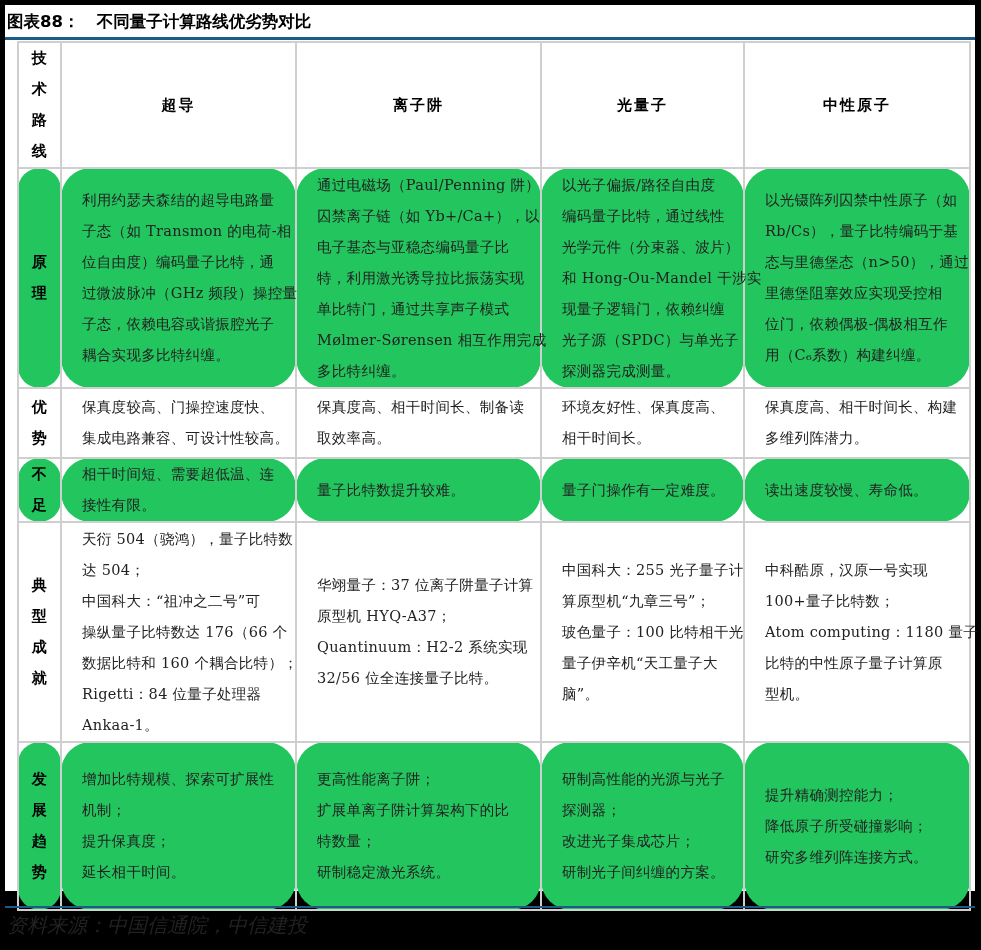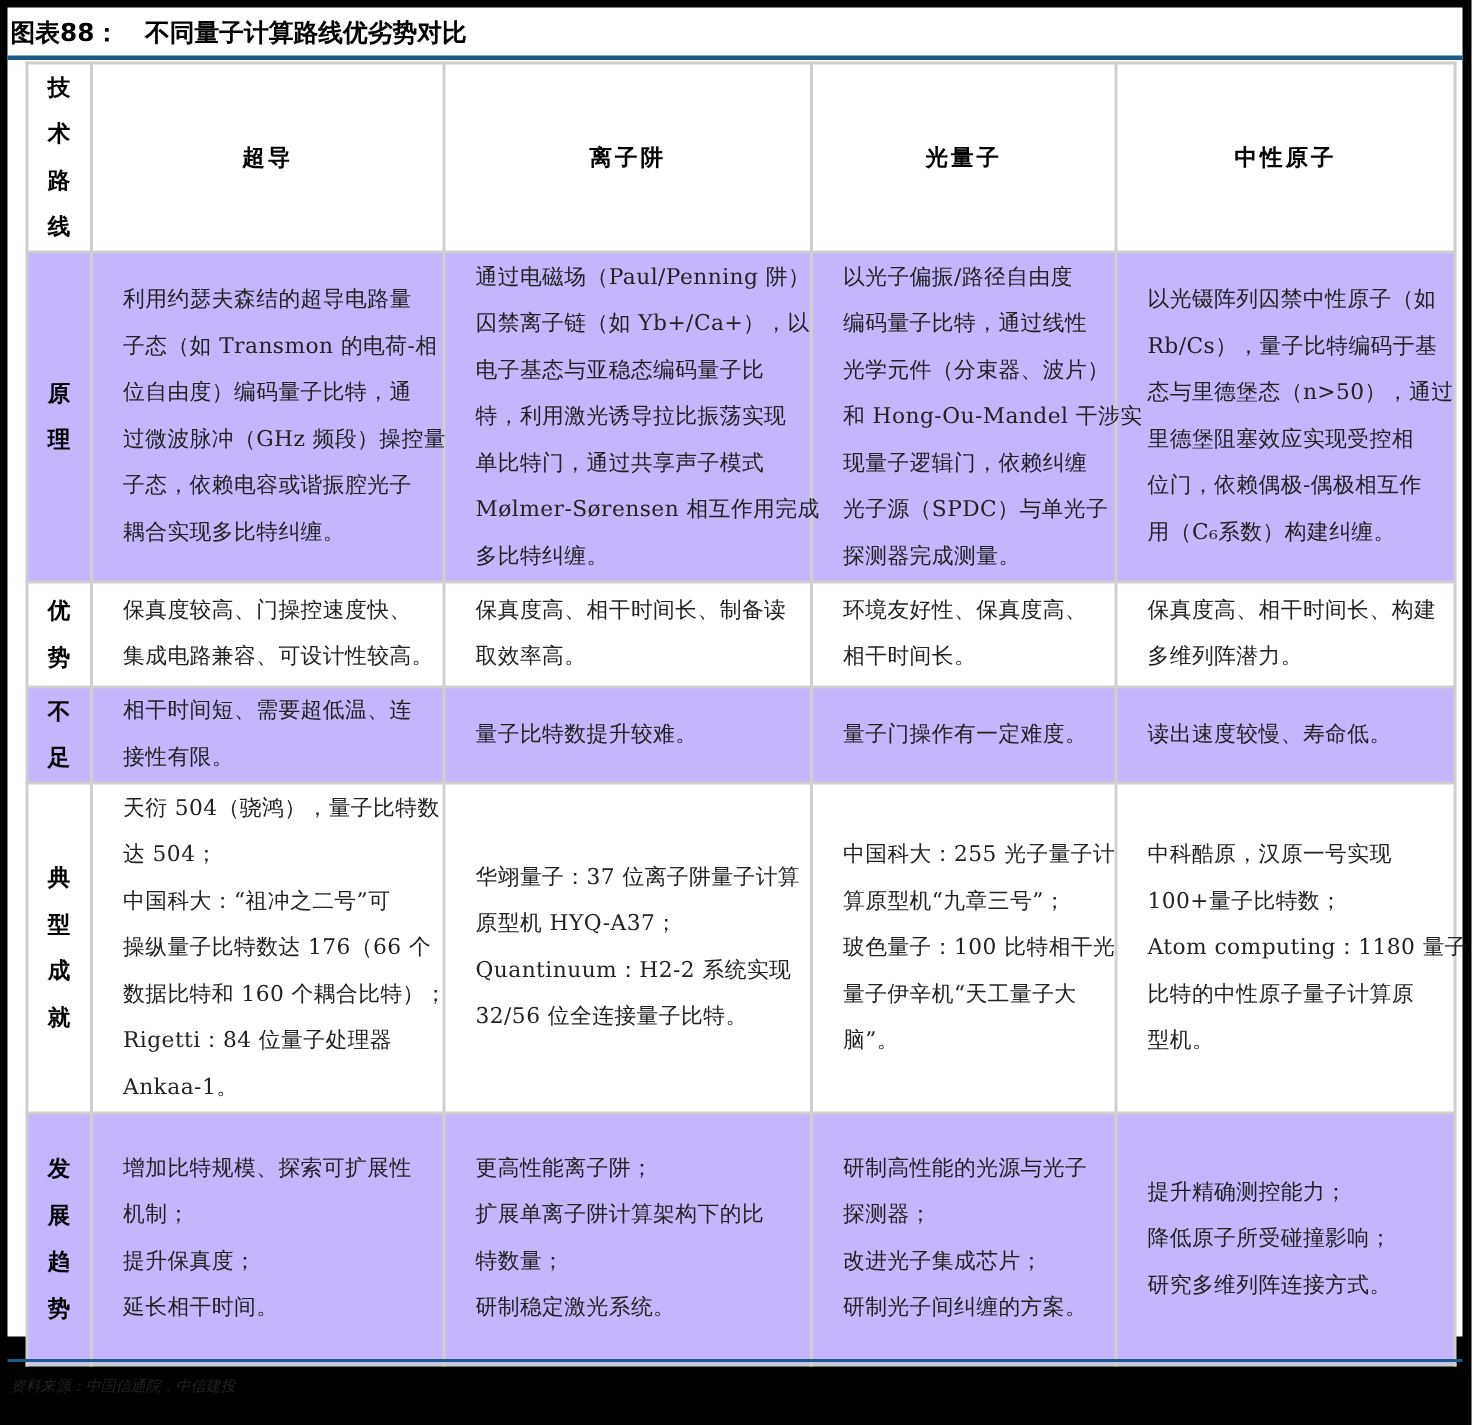--- a/index.html
+++ b/index.html
@@ -16,40 +16,40 @@
     white-space: pre;
   }
   .rule-top {
     position: absolute; left: 0; top: 32px; width: 970px; height: 3px; background: #1d5b87;
   }
   .rule-bottom {
     position: absolute; left: 0; top: 901px; width: 970px; height: 2px; background: #1d5b87;
   }
   .source {
     position: absolute; left: 2px; top: 908px; height: 24px; line-height: 24px;
-    font-family: "DejaVu Serif", "Liberation Serif", serif; font-style: italic; font-size: 10px; color: #222;
+    font-family: "DejaVu Serif", "Liberation Serif", serif; font-style: italic; font-size: 20px; color: #222;
   }
   table.cmp {
     position: absolute; left: 12px; top: 36px; border-collapse: collapse; table-layout: fixed;
     width: 952px;
   }
   table.cmp td {
     border: 2px solid #cfcfcf; vertical-align: middle; color: #222;
     font-size: 14.5px; line-height: 31px; padding: 0 20px; letter-spacing: 0.3px;
   }
   table.cmp td.lbl {
     font-family: "DejaVu Sans", "Liberation Sans", sans-serif; font-weight: bold; font-size: 15px;
     text-align: center; padding: 0; line-height: 31px; color: #000;
   }
   table.cmp td.lbl span { display: block; }
   table.cmp tr.head td.colh {
     font-family: "DejaVu Sans", "Liberation Sans", sans-serif; font-weight: bold; text-align: center;
     font-size: 15px; color: #000; letter-spacing: 2px;
   }
-  tr.shade td { background: #c4b5fd; }
+  tr.shade td { background: #22c55e; border-radius: 30px; }
   tr.plain td { background: #fff; }
   .line { display: block; white-space: nowrap; }
 </style>
 </head>
 <body>
 
 <div class="page">
   <div class="title">图表88：   不同量子计算路线优劣势对比</div>
   <div class="rule-top"></div>
 

